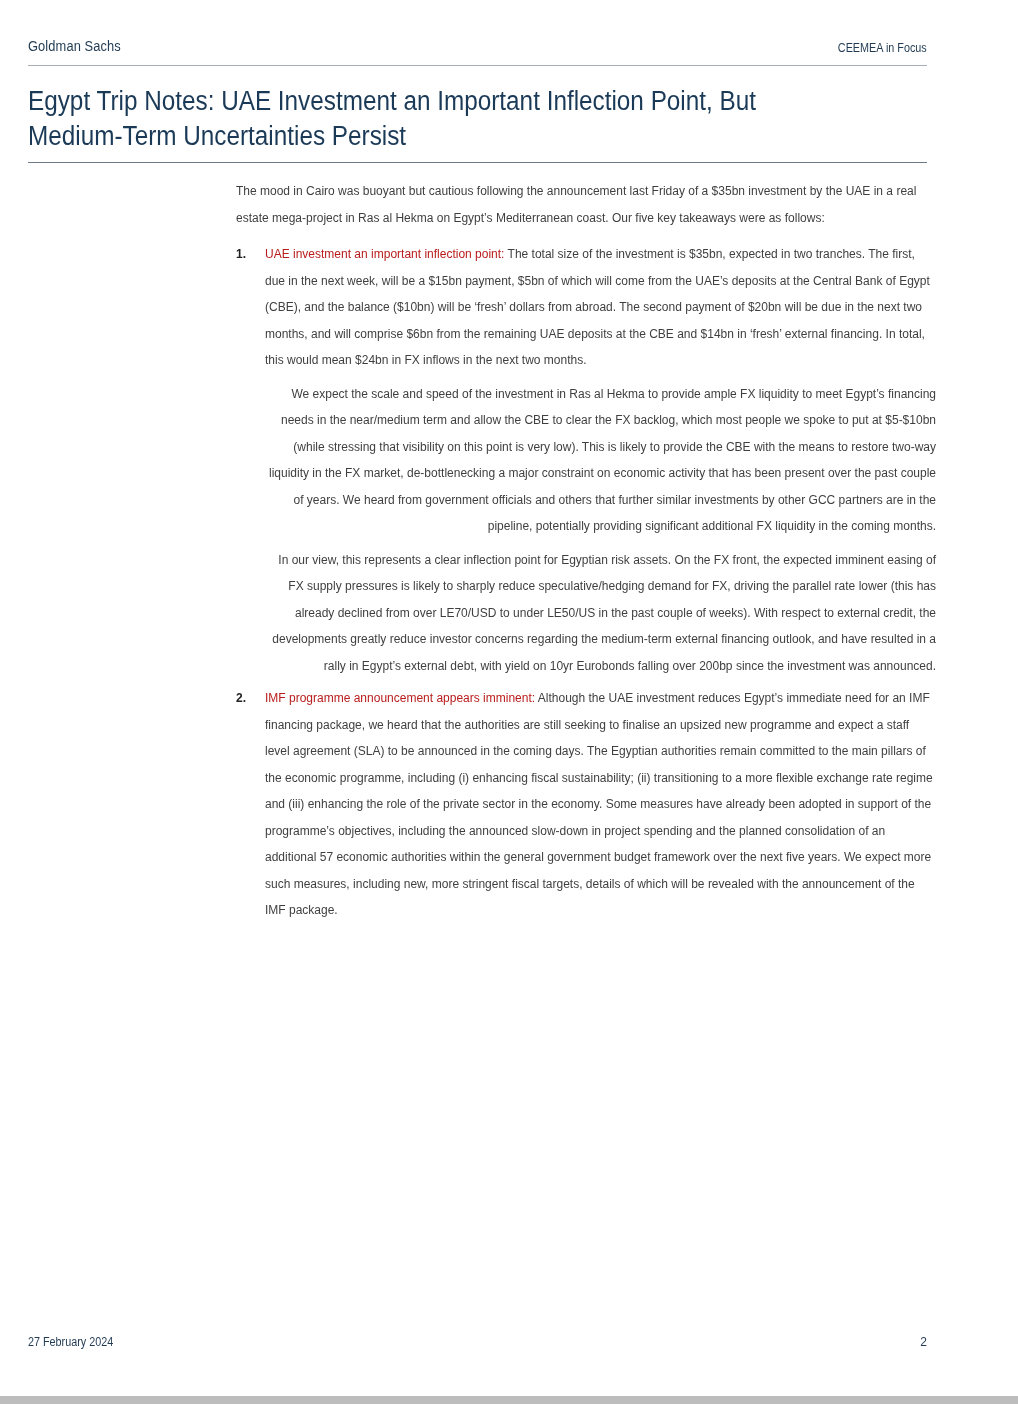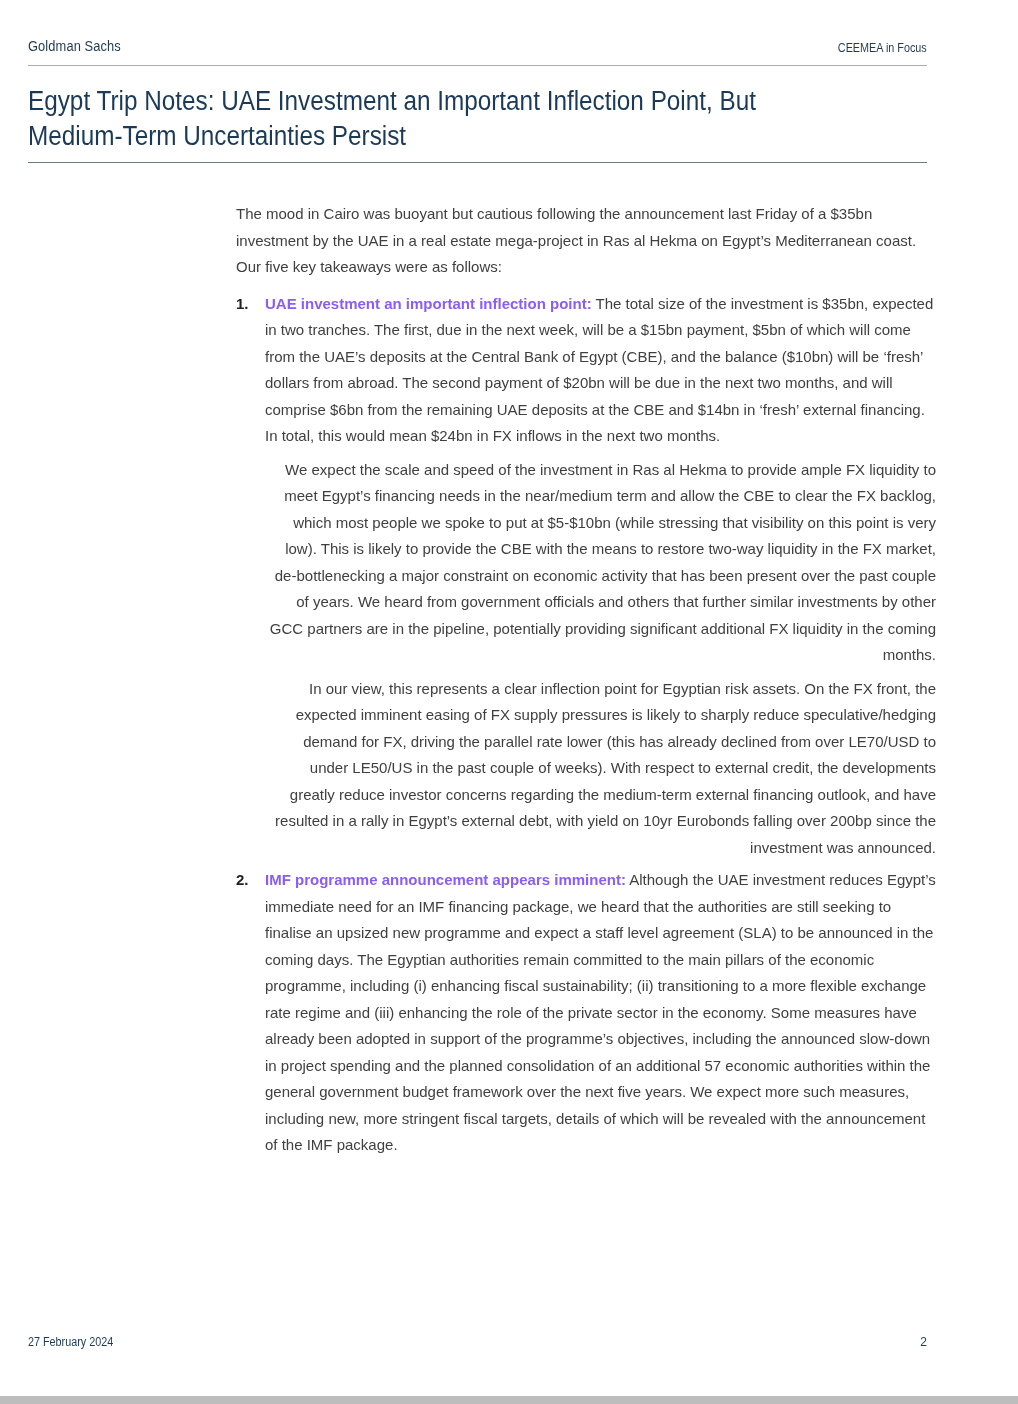--- a/index.html
+++ b/index.html
@@ -5,26 +5,26 @@
   html, body { margin: 0; padding: 0; }
   body {
     width: 1018px; height: 1404px; background: #ffffff; position: relative; overflow: hidden;
     font-family: "Liberation Sans", sans-serif; color: #3a3a3a;
   }
   .hdr-left { position: absolute; left: 28px; top: 38px; font-size: 14px; color: #1f3a52; letter-spacing: 0.1px; transform: scaleX(0.92); transform-origin: left; }
   .hdr-right { position: absolute; right: 91px; top: 41px; font-size: 12px; color: #1f3a52; transform: scaleX(0.9); transform-origin: right; }
   .rule-top { position: absolute; left: 28px; width: 899px; top: 65px; height: 1px; background: #a8aeb4; }
   .title { position: absolute; left: 28px; top: 84px; width: 900px; font-size: 27px; line-height: 35px; color: #1b3a57; transform: scaleX(0.9); transform-origin: left; white-space: nowrap; }
   .rule-title { position: absolute; left: 28px; width: 899px; top: 162px; height: 1px; background: #6e7a85; }
-  .body { position: absolute; left: 236px; top: 201px; width: 700px; font-size: 15px; line-height: 26.5px; color: #3f3f3f; }
+  .body { position: absolute; left: 236px; top: 178px; width: 700px; font-size: 12px; line-height: 26.5px; color: #3f3f3f; }
   .body p { margin: 0; }
   .intro { margin-bottom: 10px !important; }
   .item { position: relative; padding-left: 29px; }
   .num { position: absolute; left: 0; top: 0; font-weight: bold; color: #222; }
-  .lead { font-weight: bold; color: #8b5cf6; }
+  .lead { font-weight: normal; color: #b91c1c; }
   .sub { margin-top: 7px !important; text-align: right; }
   .item + .item { margin-top: 6px; }
   .ftr-left { position: absolute; left: 28px; top: 1335px; font-size: 12px; color: #1f3a52; transform: scaleX(0.9); transform-origin: left; }
   .ftr-right { position: absolute; right: 91px; top: 1335px; font-size: 12px; color: #1f3a52; }
   .bottom-bar { position: absolute; left: 0; right: 0; top: 1396px; height: 8px; background: #bdbdbd; }
 </style>
 </head>
 <body>
 
 <div class="hdr-left">Goldman Sachs</div>

